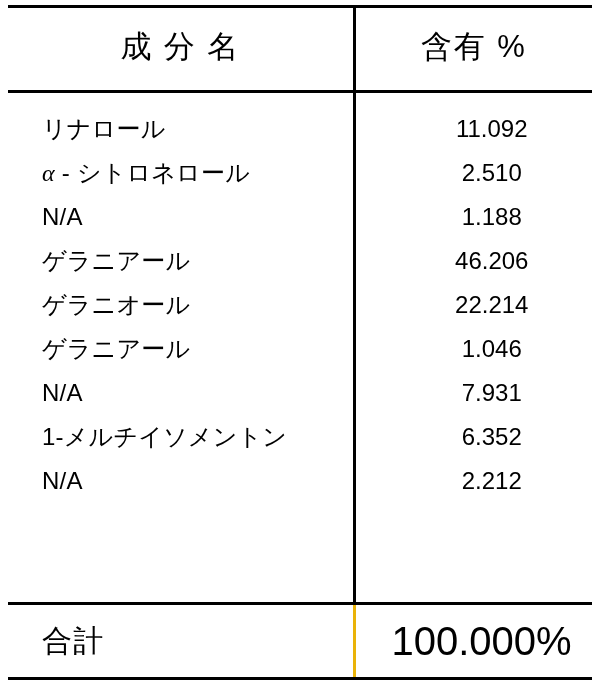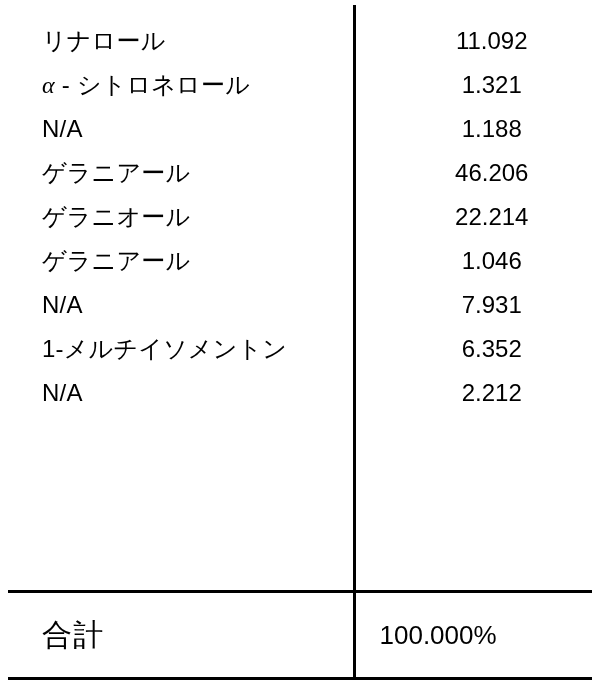--- a/index.html
+++ b/index.html
@@ -82,67 +82,71 @@
   }
   .row-item .alpha {
     font-style: italic;
     font-family: "Liberation Serif", serif;
   }
   tr.total-row td {
     padding: 0;
     border-bottom: 3px solid #000;
   }
   td.total-name {
-    border-right: 3px solid #000000;
+    border-right: 3px solid #eab308;
   }
   .total-text {
     font-size: 30px;
     line-height: 58px;
     height: 58px;
     padding-left: 34px;
     white-space: nowrap;
     letter-spacing: 0.04em;
   }
   .total-value {
-    font-size: 26px;
+    font-size: 40px;
     line-height: 58px;
     height: 58px;
-    padding-left: 24px;
+    padding-left: 36px;
     white-space: nowrap;
   }
 </style>
 </head>
 <body>
 
 <div class="sheet">
   <div class="table-wrap">
     <table class="ingredients">
       <colgroup>
         <col class="col-name">
         <col class="col-pct">
       </colgroup>
       <tbody>
+        <tr class="header-row">
+          <th class="name-head">成 分 名</th>
+          <th class="pct-head">含有 %</th>
+        </tr>
         <tr>
           <td class="body-cell body-name">
             <div class="rows name-list">
               <div class="row-item">リナロール</div>
               <div class="row-item"><span class="alpha">α</span><span> - シトロネロール</span></div>
               <div class="row-item">N/A</div>
               <div class="row-item">ゲラニアール</div>
               <div class="row-item">ゲラニオール</div>
               <div class="row-item">ゲラニアール</div>
               <div class="row-item">N/A</div>
               <div class="row-item">1-メルチイソメントン</div>
               <div class="row-item">N/A</div>
             </div>
           </td>
           <td class="body-cell body-pct">
             <div class="rows pct-list">
               <div class="row-item">11.092</div>
-              <div class="row-item">1.321</div>
+              <div class="row-item">2.510</div>
               <div class="row-item">1.188</div>
               <div class="row-item">46.206</div>
               <div class="row-item">22.214</div>
               <div class="row-item">1.046</div>
               <div class="row-item">7.931</div>
               <div class="row-item">6.352</div>
               <div class="row-item">2.212</div>
             </div>
           </td>
         </tr>

